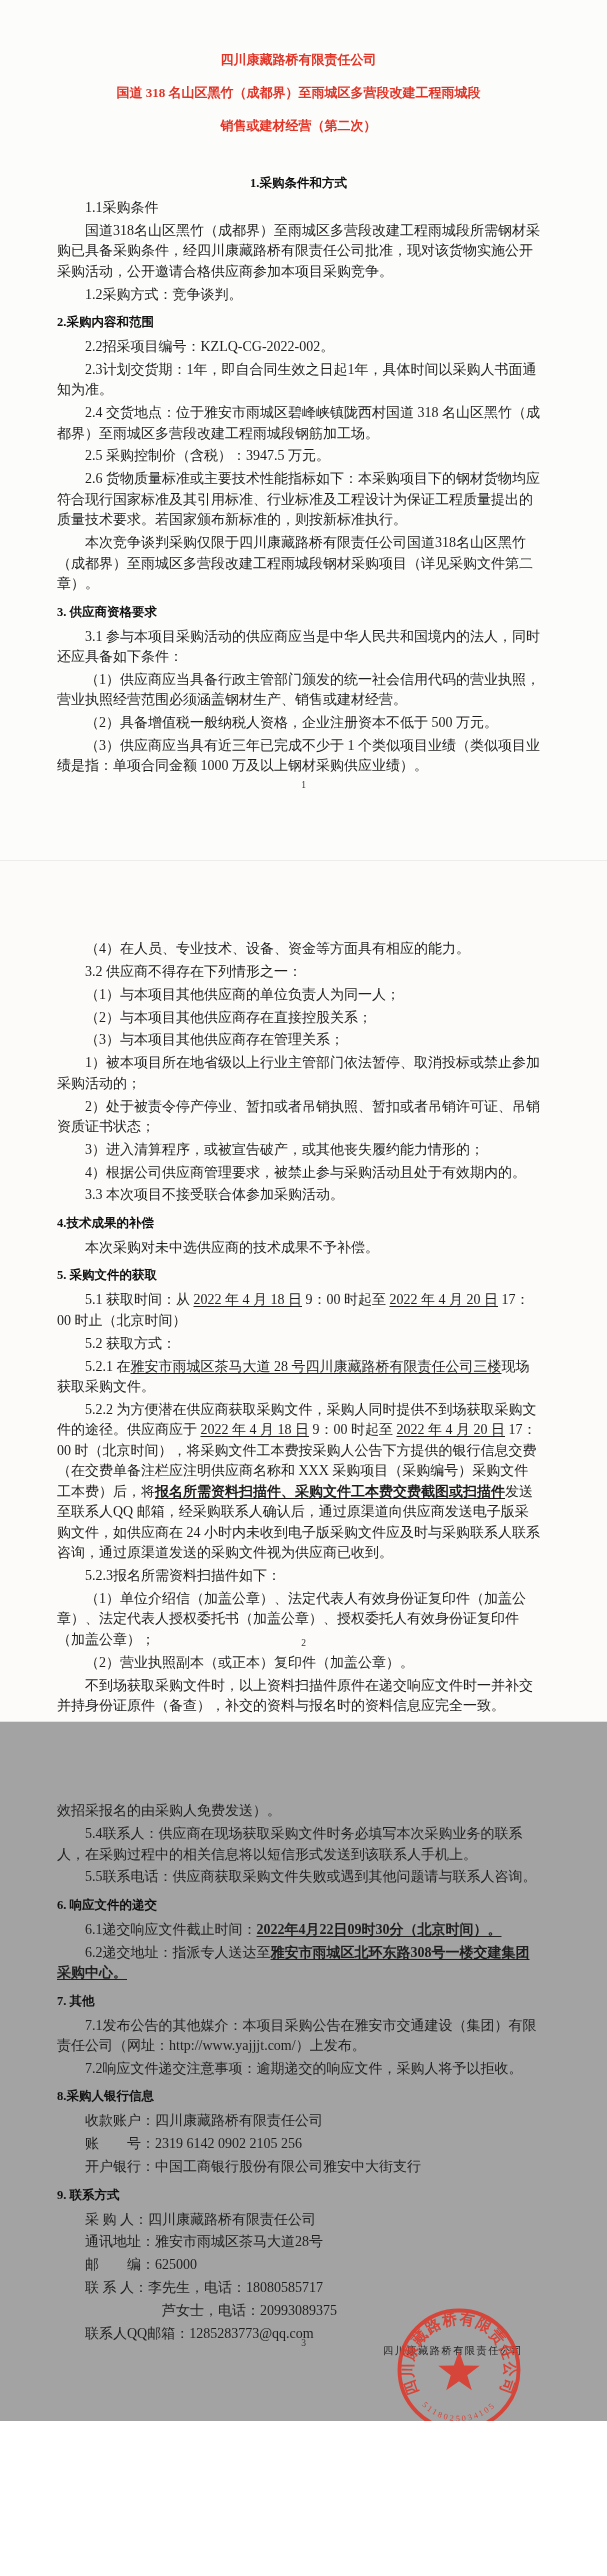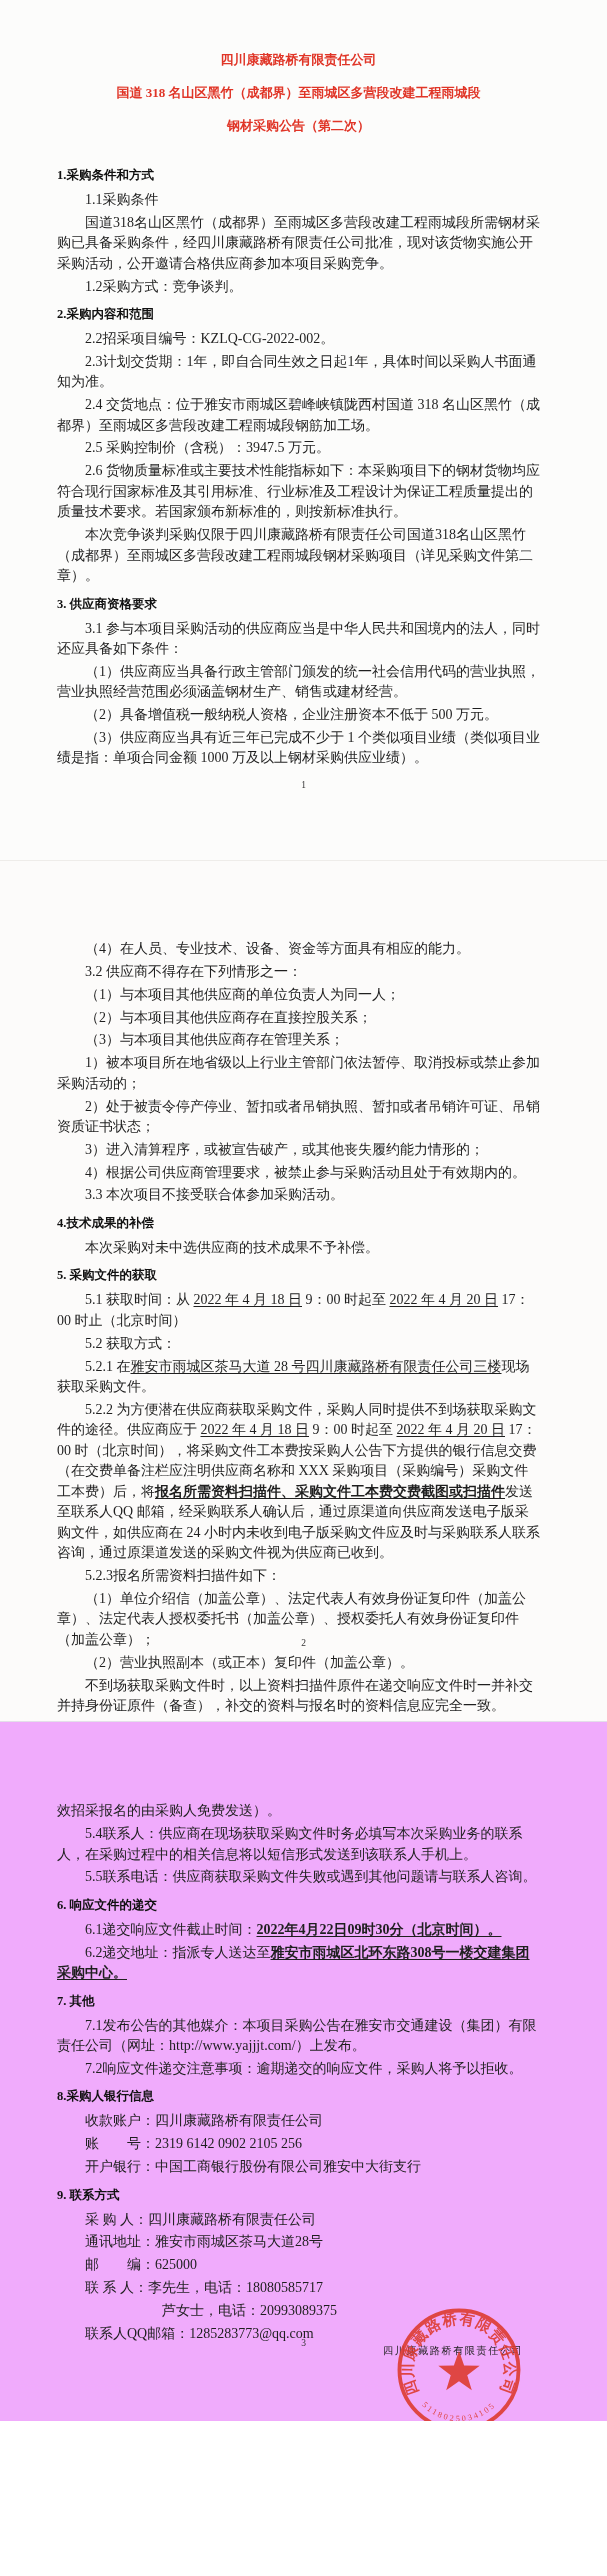--- a/index.html
+++ b/index.html
@@ -15,38 +15,38 @@
   .page {
     position: relative;
     width: 607px;
     box-sizing: border-box;
     padding-left: 57px;
     padding-right: 67px;
     overflow: hidden;
   }
   .page-1 { height: 860px; background: #fcfcfb; padding-top: 43px; }
   .page-2 { height: 861px; background: #fcfbfa; border-top: 0.8px solid #eeece9; padding-top: 76px; }
-  .page-3 { height: 700px; background: #f0abfc; border-top: 0.8px solid #e4dee9; padding-top: 77px; }
+  .page-3 { height: 700px; background: #a3a3a3; border-top: 0.8px solid #e4dee9; padding-top: 77px; }
 
   .doc-title {
     margin: 0;
     text-align: center;
     color: var(--title-red);
     font-weight: bold;
     font-size: 13px;
     line-height: 33px;
   }
   .sec-heading {
     margin: 6px 0 3px 0;
     font-size: 12.5px;
     font-weight: bold;
     color: #111;
     line-height: 23px;
   }
-  .first-heading { margin-top: 22px; }
+  .first-heading { margin-top: 30px; text-align: center; }
   .body-text {
     margin: 2.3px 0;
     font-size: 14px;
     line-height: 20.5px;
     text-indent: 2em;
     color: #1f1f1f;
   }
   .no-indent { text-indent: 0; }
   .indent-deep { text-indent: 7.5em; }
   .u { text-decoration: underline; text-underline-offset: 2.3px; }
@@ -89,21 +89,21 @@
     opacity: 0.88;
     pointer-events: none;
   }
 </style>
 </head>
 <body>
 
 <div class="page page-1">
   <p class="doc-title">四川康藏路桥有限责任公司</p>
   <p class="doc-title">国道 318 名山区黑竹（成都界）至雨城区多营段改建工程雨城段</p>
-  <p class="doc-title">钢材采购公告（第二次）</p>
+  <p class="doc-title">销售或建材经营（第二次）</p>
 
   <h2 class="sec-heading first-heading">1.采购条件和方式</h2>
   <p class="body-text">1.1采购条件</p>
   <p class="body-text">国道318名山区黑竹（成都界）至雨城区多营段改建工程雨城段所需钢材采购已具备采购条件，经四川康藏路桥有限责任公司批准，现对该货物实施公开采购活动，公开邀请合格供应商参加本项目采购竞争。</p>
   <p class="body-text">1.2采购方式：竞争谈判。</p>
 
   <h2 class="sec-heading">2.采购内容和范围</h2>
   <p class="body-text">2.2招采项目编号：KZLQ-CG-2022-002。</p>
   <p class="body-text">2.3计划交货期：1年，即自合同生效之日起1年，具体时间以采购人书面通知为准。</p>
   <p class="body-text">2.4 交货地点：位于雅安市雨城区碧峰峡镇陇西村国道 318 名山区黑竹（成都界）至雨城区多营段改建工程雨城段钢筋加工场。</p>

